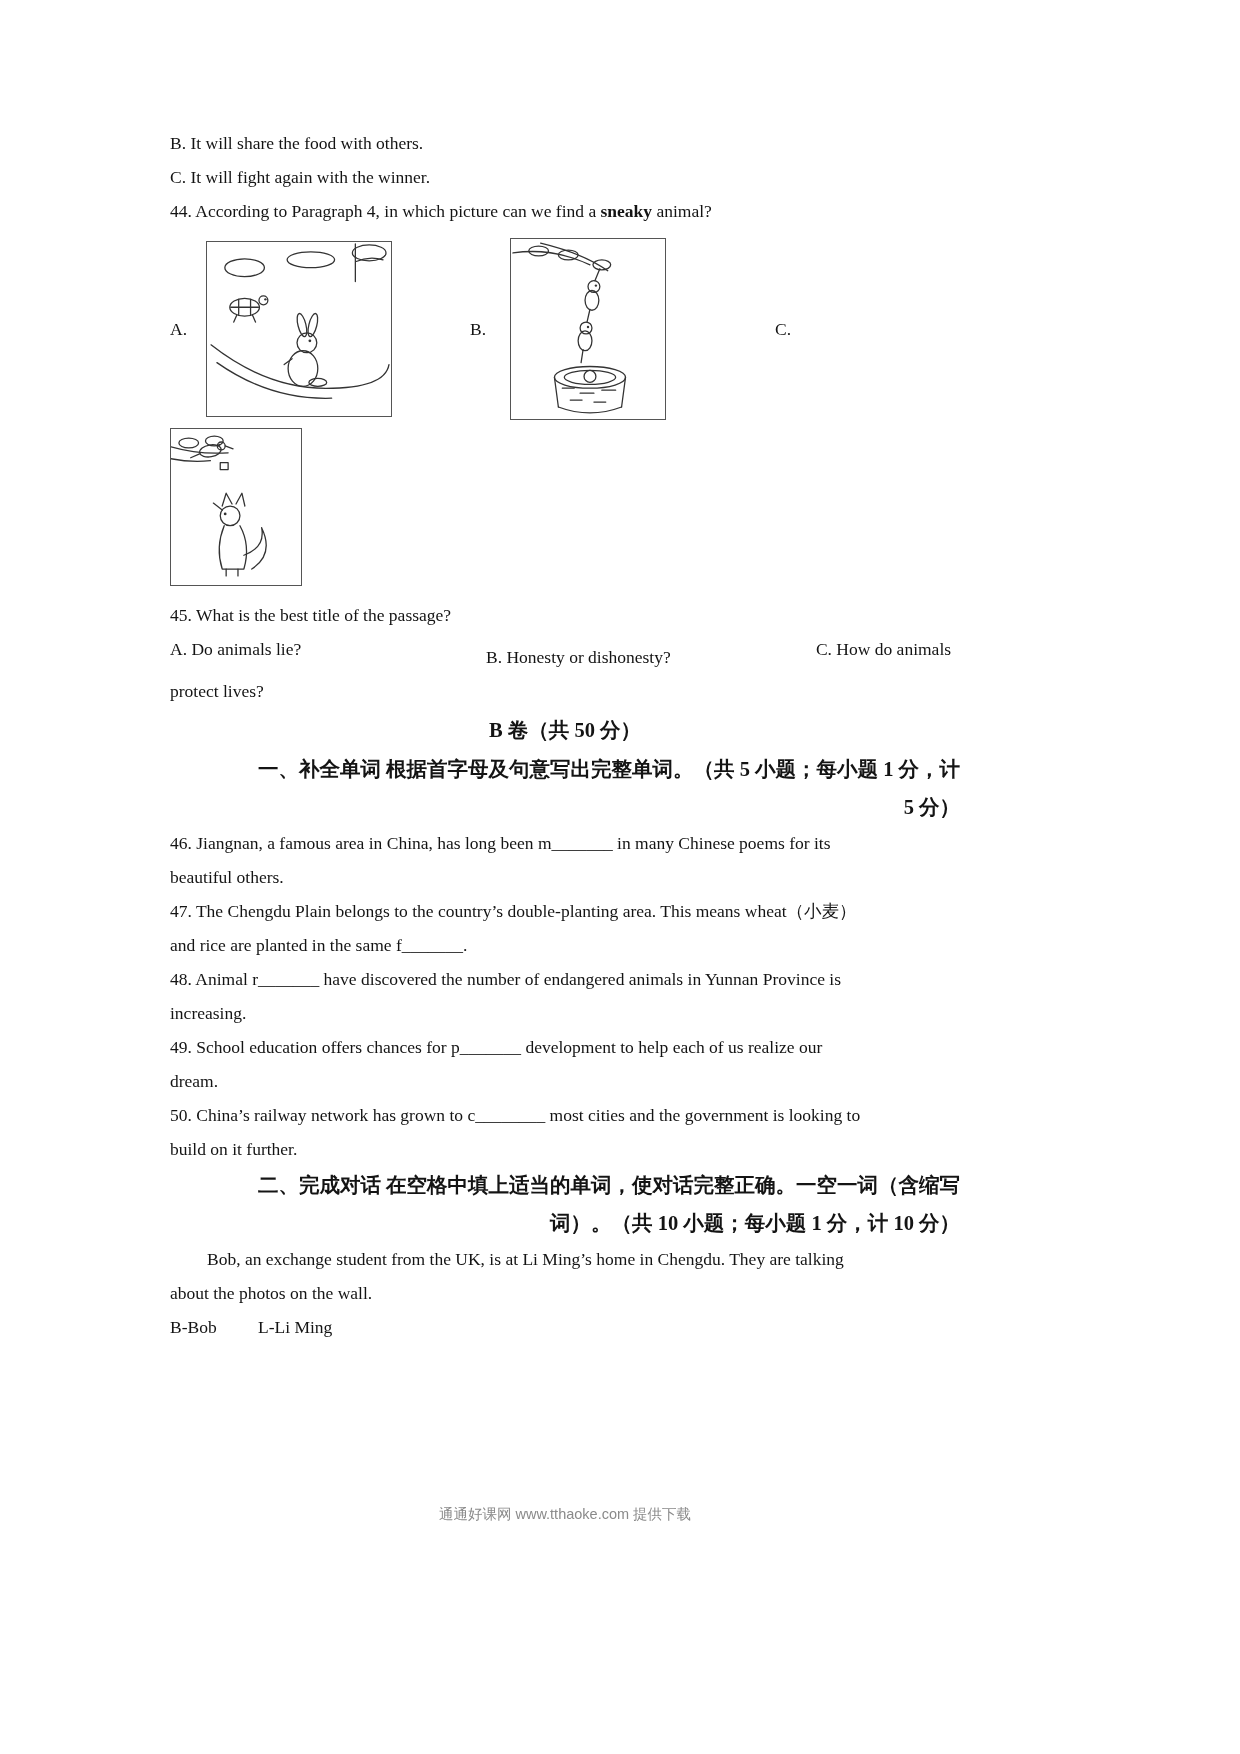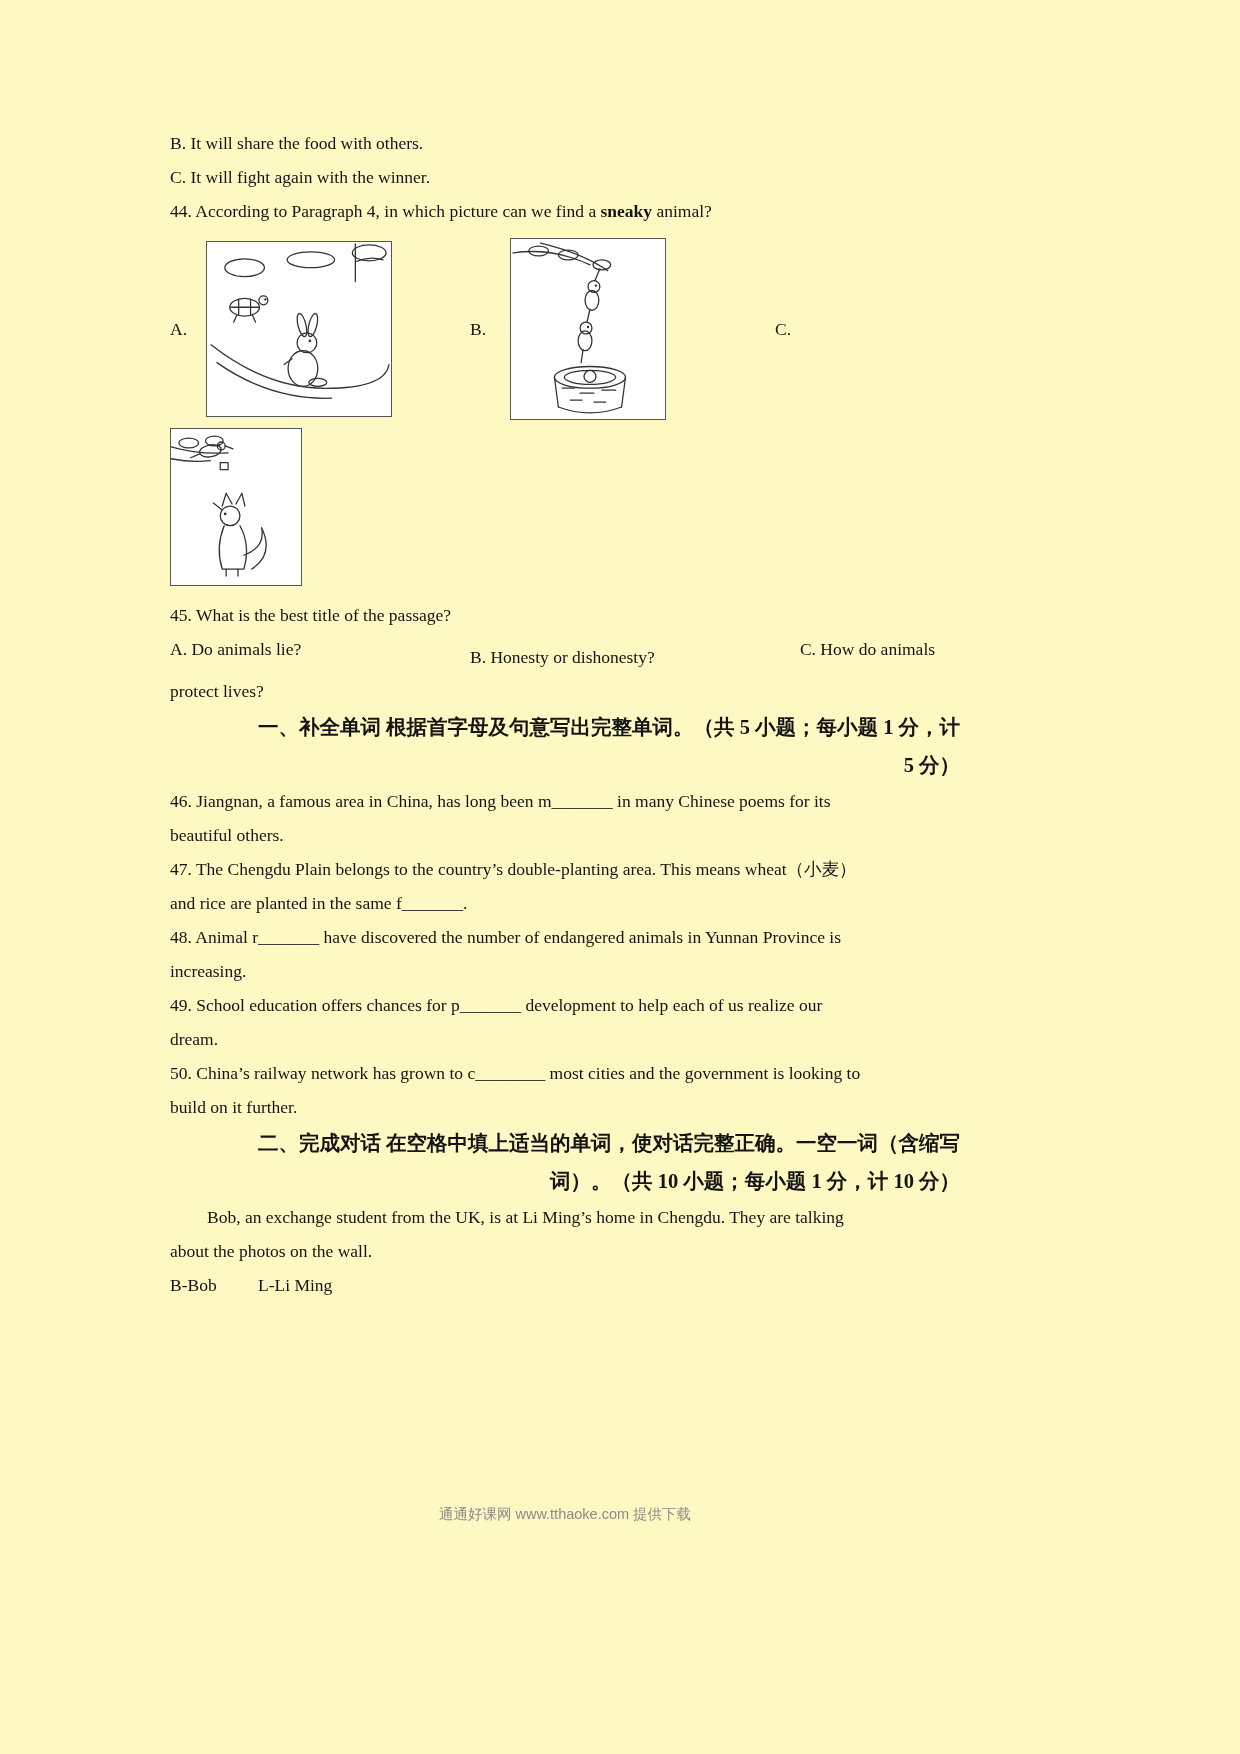--- a/index.html
+++ b/index.html
@@ -2,21 +2,21 @@
 <html><head>
 <meta charset="utf-8">
 <style>
   * { box-sizing: border-box; }
   html, body { margin: 0; padding: 0; background: #e8e8e8; }
   .page {
     position: relative;
     width: 1240px;
     height: 1754px;
     margin: 0 auto;
-    background: #fef9c3;
+    background: #ffffff;
     font-family: "Liberation Serif", "DejaVu Serif", serif;
     color: #141414;
     overflow: hidden;
   }
   .content {
     position: absolute;
     left: 170px;
     top: 126px;
     width: 790px;
     font-size: 17.5px;
@@ -40,21 +40,21 @@
     flex: 0 0 auto;
   }
   .boxA { width: 186px; height: 176px; }
   .boxB { width: 156px; height: 182px; }
   .boxC { width: 132px; height: 158px; margin-top: 7px; }
   .picbox svg { display: block; width: 100%; height: 100%; }
   .sketch { stroke: #333; stroke-width: 1.3; fill: none; stroke-linecap: round; stroke-linejoin: round; }
   .sketch-fill { fill: #333; stroke: none; }
 
   .q45stem { margin-top: 12px; }
-  .optrow { display: flex; }
+  .optrow { display: flex; gap: 16px; }
   .optrow .oA { flex: 0 0 300px; }
   .optrow .oB { flex: 0 0 305px; margin-top: 8px; }
   .optrow .oC { flex: 1 1 auto; text-align: center; }
 
   .center-title {
     text-align: center;
     font-weight: bold;
     font-size: 20.5px;
     line-height: 40px;
     margin-top: 2px;
@@ -182,20 +182,21 @@
 
     <p class="q45stem">45. What is the best title of the passage?</p>
 
     <div class="optrow">
       <span class="oA">A. Do animals lie?</span>
       <span class="oB">B. Honesty or dishonesty?</span>
       <span class="oC">C. How do animals</span>
     </div>
     <p>protect lives?</p>
 
+    <p class="center-title">B 卷（共 50 分）</p>
 
     <p class="part-heading">一、补全单词 根据首字母及句意写出完整单词。（共 5 小题；每小题 1 分，计</p>
     <p class="part-heading">5 分）</p>
 
     <p>46. Jiangnan, a famous area in China, has long been m_______ in many Chinese poems for its</p>
     <p>beautiful others.</p>
 
     <p>47. The Chengdu Plain belongs to the country’s double-planting area. This means wheat（小麦）</p>
     <p>and rice are planted in the same f_______.</p>
 

